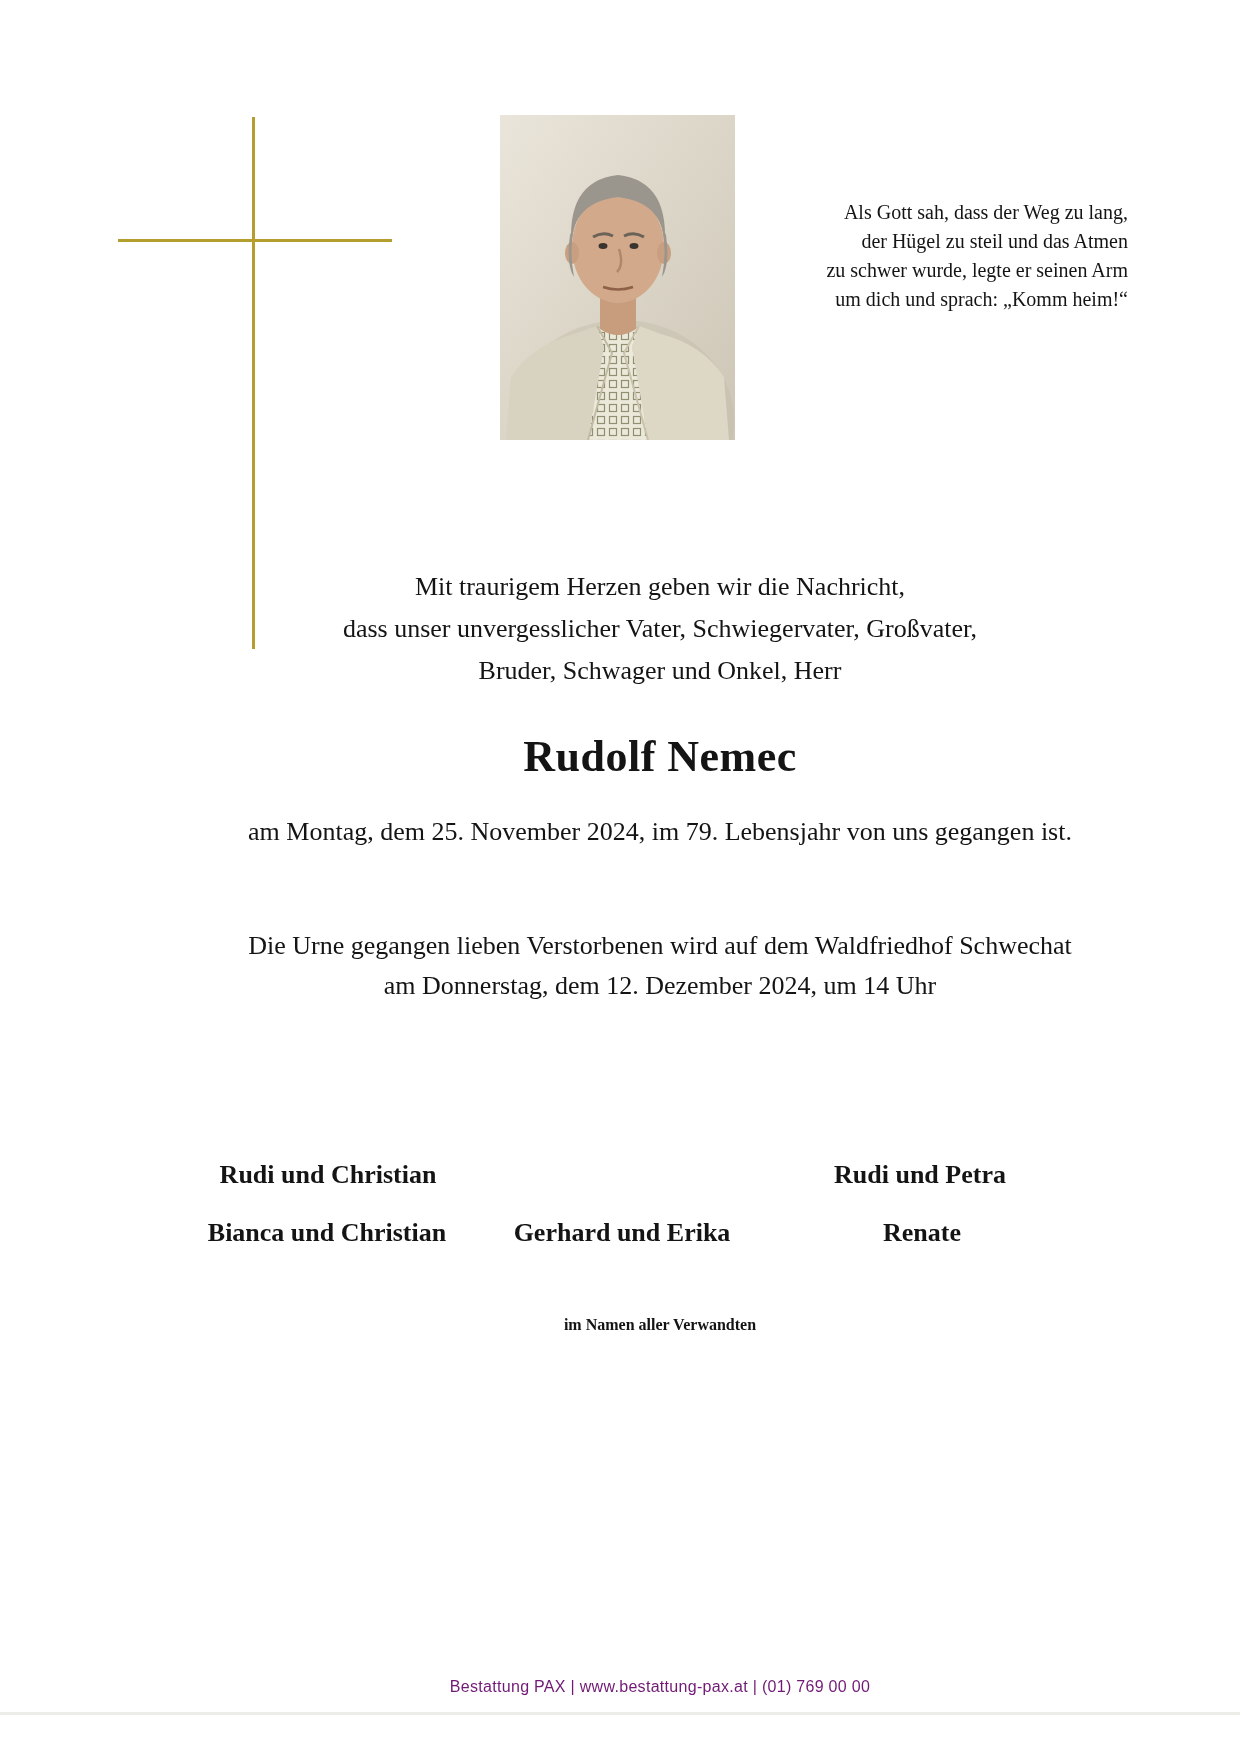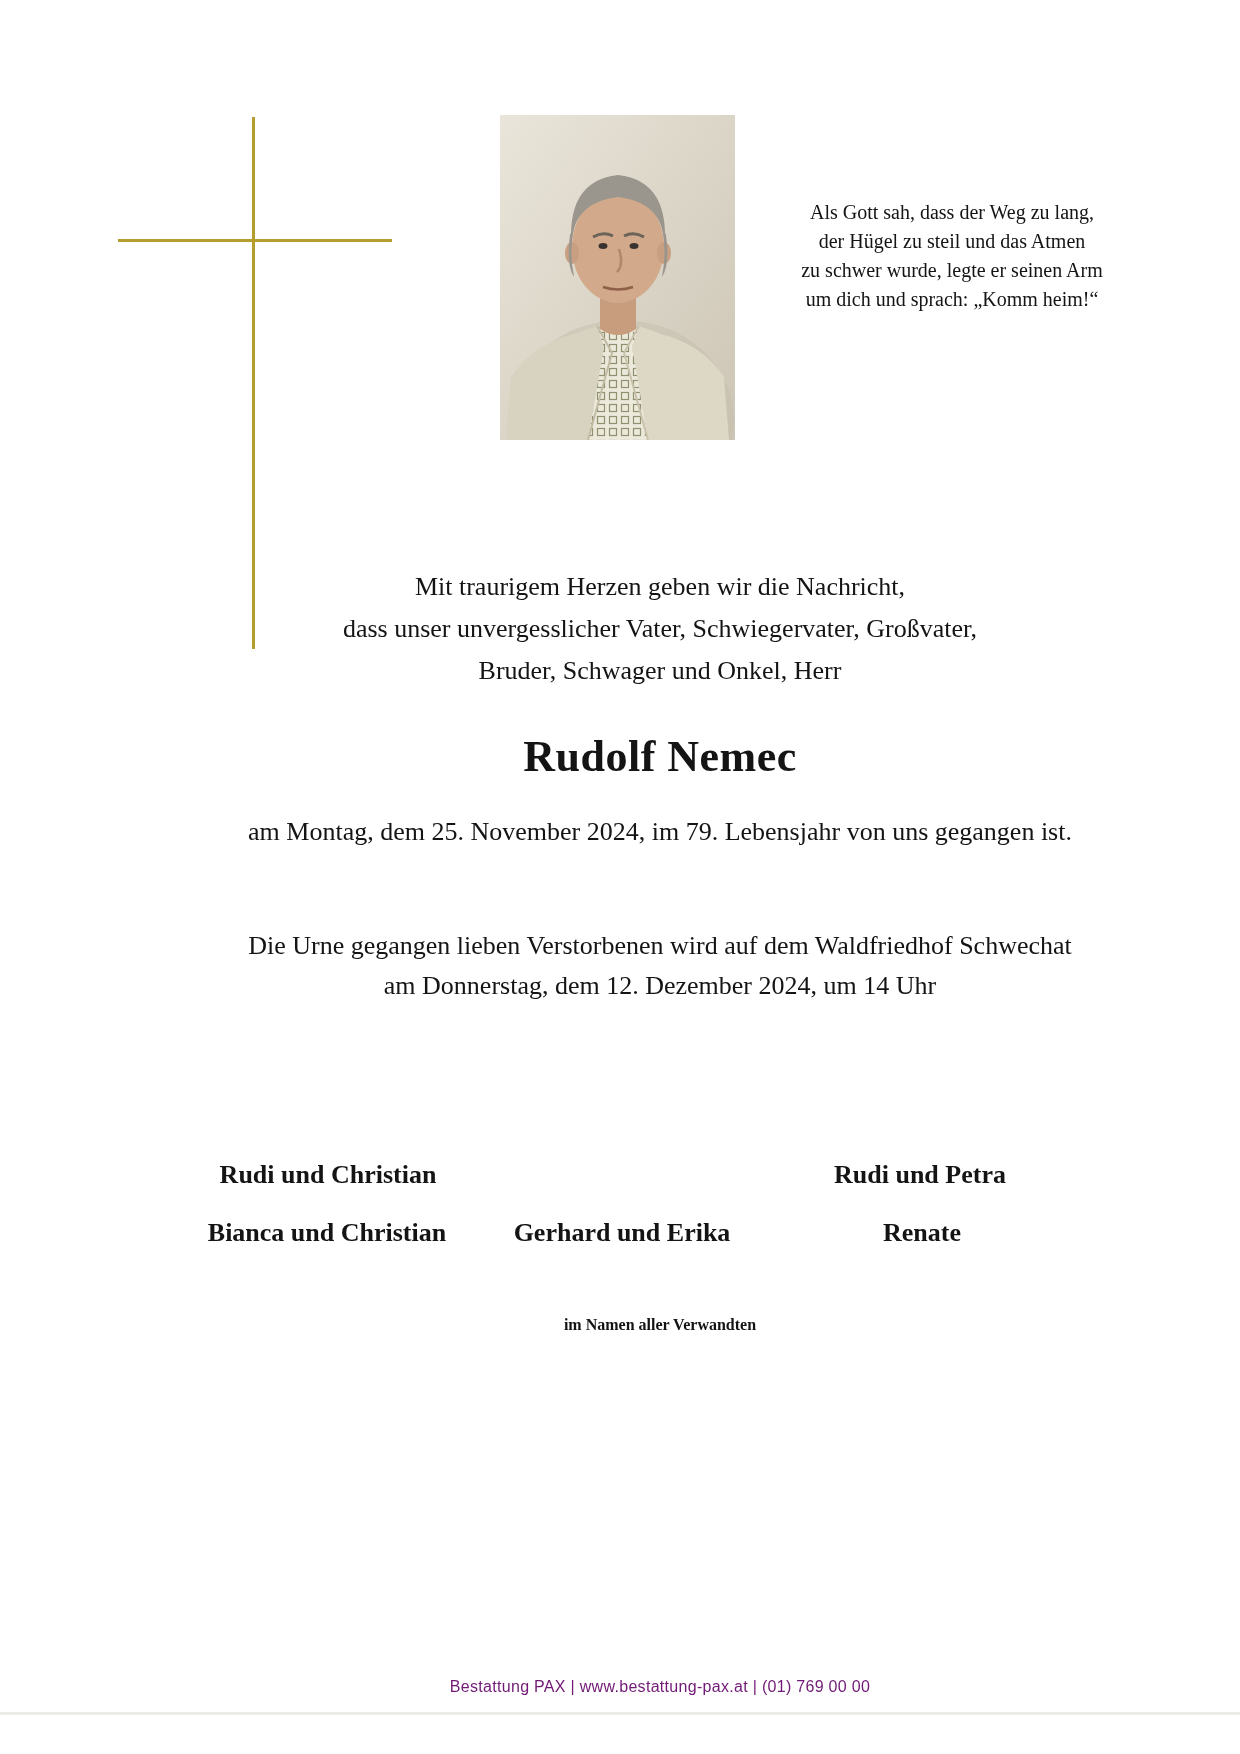--- a/index.html
+++ b/index.html
@@ -24,22 +24,22 @@
 
   
   .photo {
     position: absolute; left: 500px; top: 115px;
     width: 235px; height: 325px;
     box-shadow: 0 0 0 1px #e3ded2 inset;
   }
 
   
   .quote {
-    position: absolute; left: 797px; top: 198px; width: 310px;
-    font-size: 20px; line-height: 29px; text-align: center;
+    position: absolute; left: 818px; top: 198px; width: 310px;
+    font-size: 20px; line-height: 29px; text-align: right;
   }
 
   .centerblock { position: absolute; left: 0; width: 1240px; text-align: center; padding-left: 40px; }
 
   .announcement { top: 566px; font-size: 26px; line-height: 42px; }
 
   .deceased-name {
     top: 724px; font-size: 44px; line-height: 66px; font-weight: bold;
     letter-spacing: 0.5px;
   }

